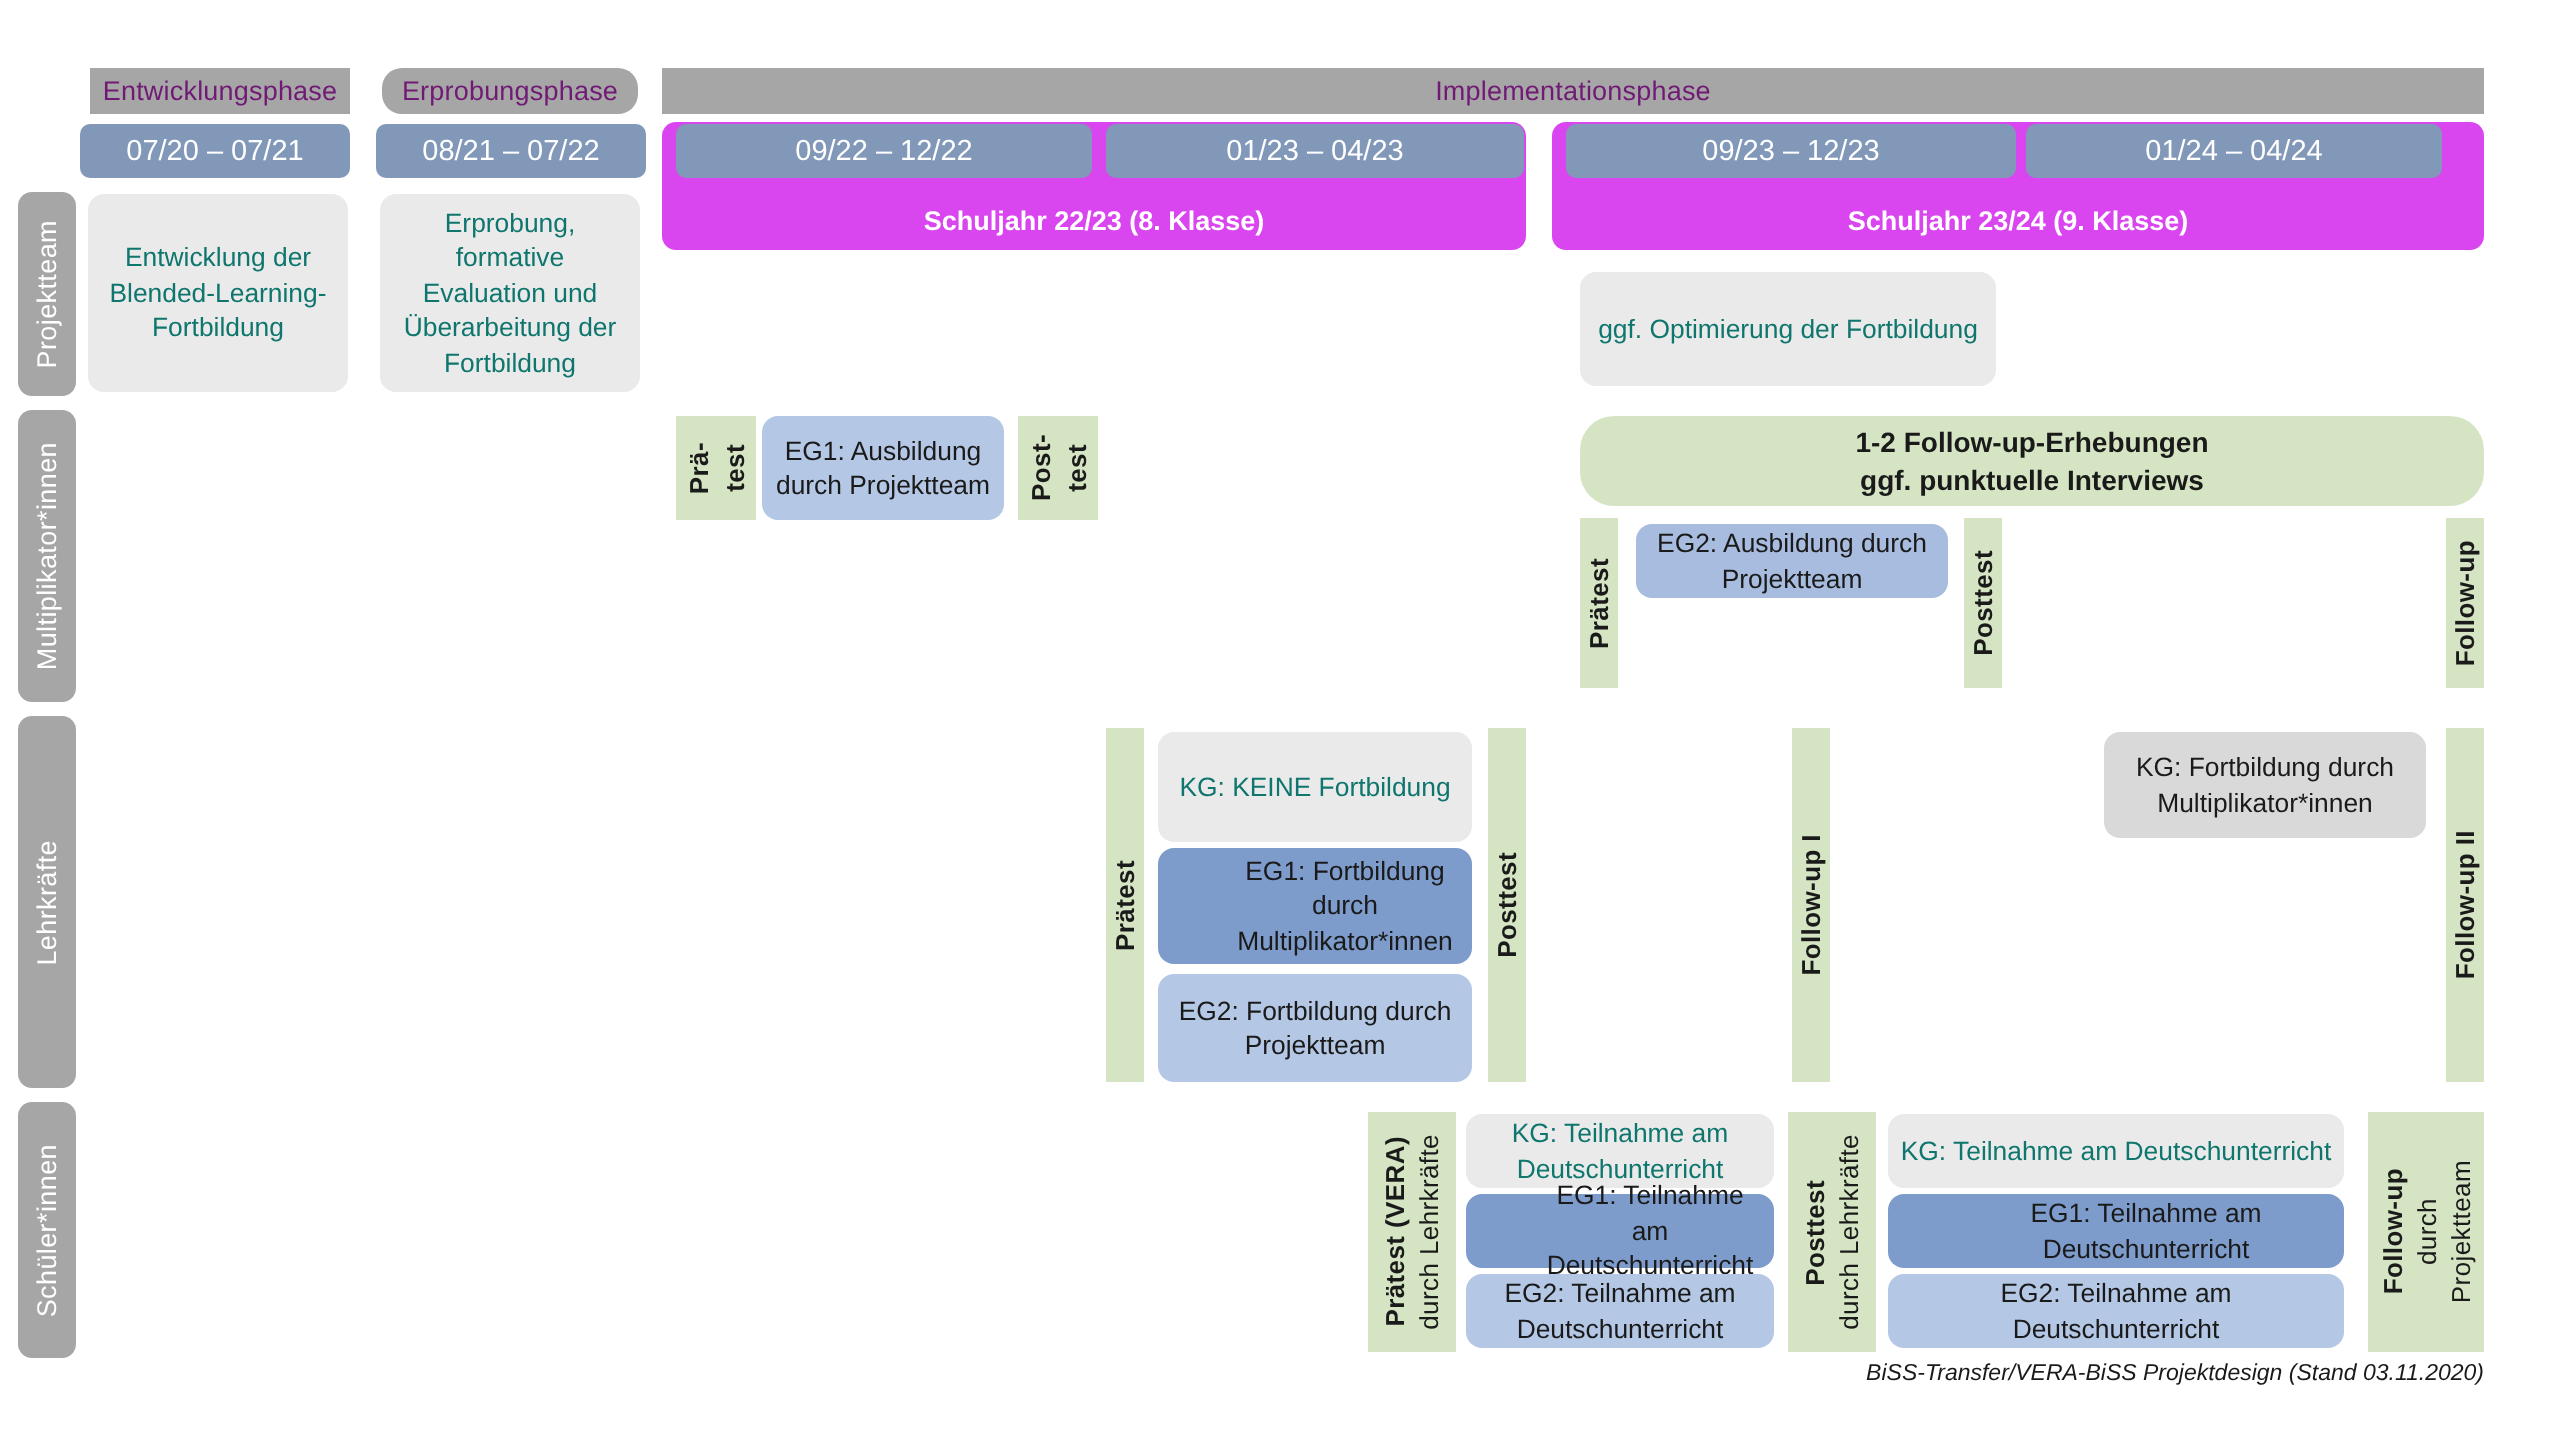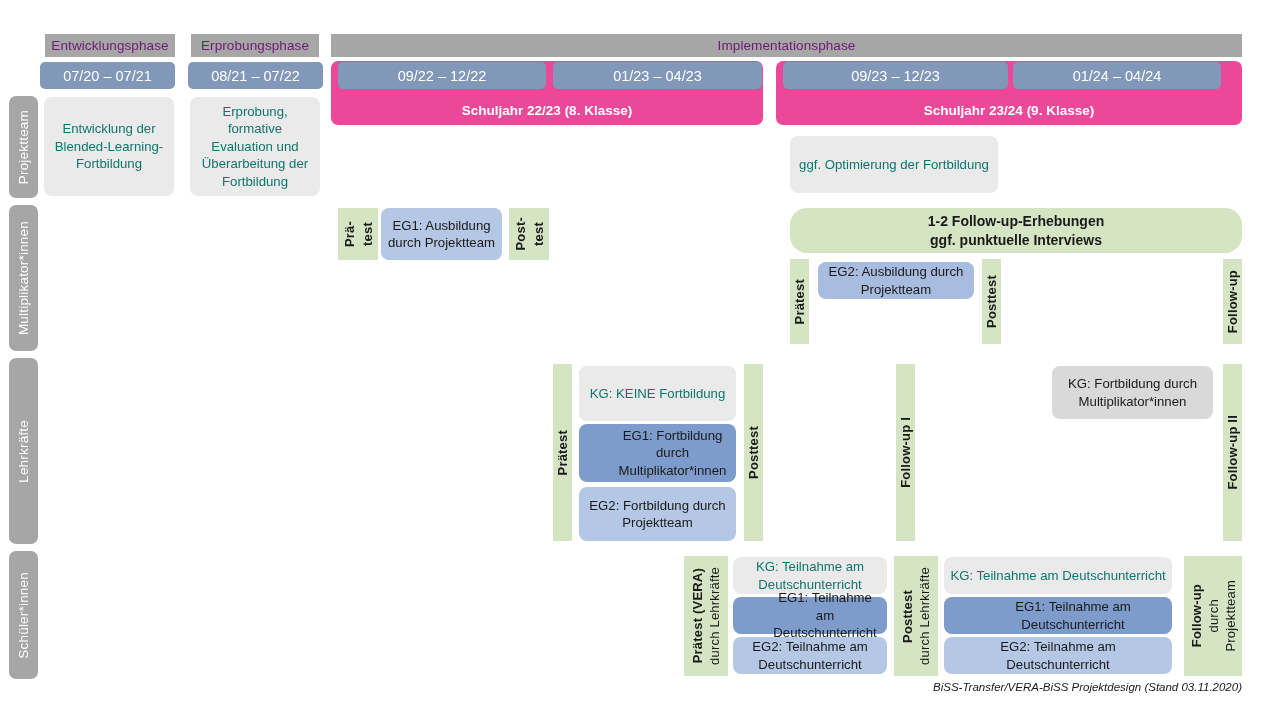--- a/index.html
+++ b/index.html
@@ -31,21 +31,21 @@
     background:#8298b9;
     color:#ffffff;
     font-size:14.5px;
     border-radius:5px;
     display:flex;align-items:center;justify-content:center;
     text-align:center;
   }
 
   
   .schuljahr{
-    background:#ec4899;
+    background:#d946ef;
     border-radius:7px;
     color:#ffffff;
     font-size:13.5px;
     font-weight:bold;
   }
   .schuljahr .sj-label{
     position:absolute;left:0;right:0;bottom:7px;
     text-align:center;
   }
 
@@ -118,21 +118,21 @@
   }
 </style>
 </head>
 <body>
 
 <div id="stage">
 
   <div class="abs phase" style="left:45px;top:34px;width:130px;height:23px;">
     <span>Entwicklungsphase</span>
   </div>
-  <div class="abs phase" style="left:191px;top:34px;width:128px;height:23px;">
+  <div class="abs phase" style="left:191px;top:34px;width:128px;height:23px;border-radius:10px;">
     <span>Erprobungsphase</span>
   </div>
   <div class="abs phase" style="left:331px;top:34px;width:911px;height:23px;">
     <span>Implementationsphase</span>
   </div>
 
   <div class="abs datepill" style="left:40px;top:62px;width:135px;height:27px;">
     <span>07/20 – 07/21</span>
   </div>
   <div class="abs datepill" style="left:188px;top:62px;width:135px;height:27px;">

